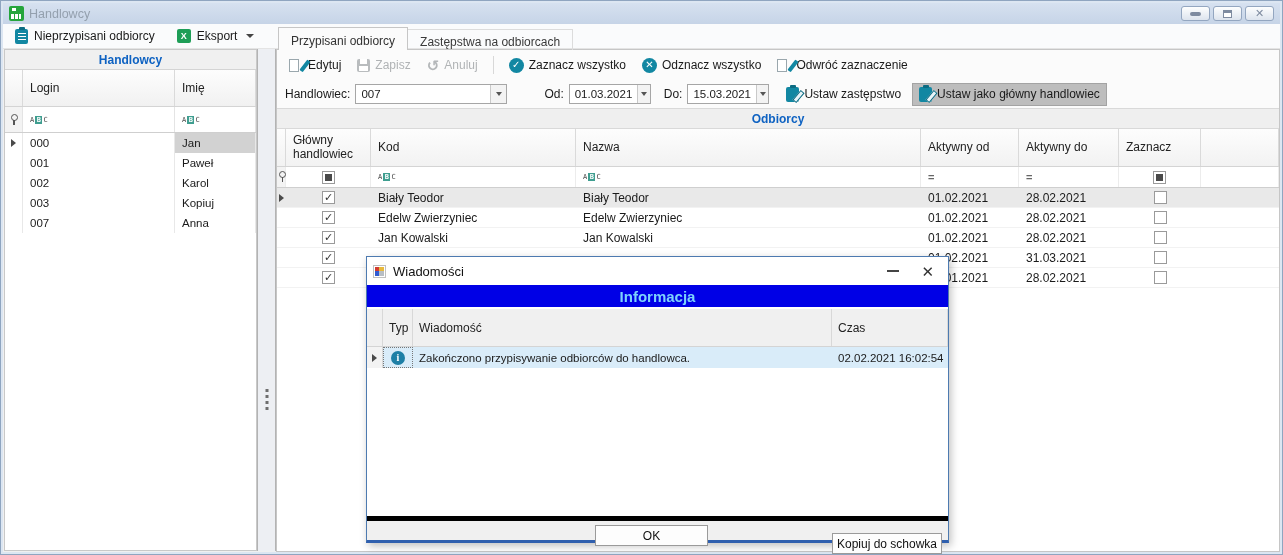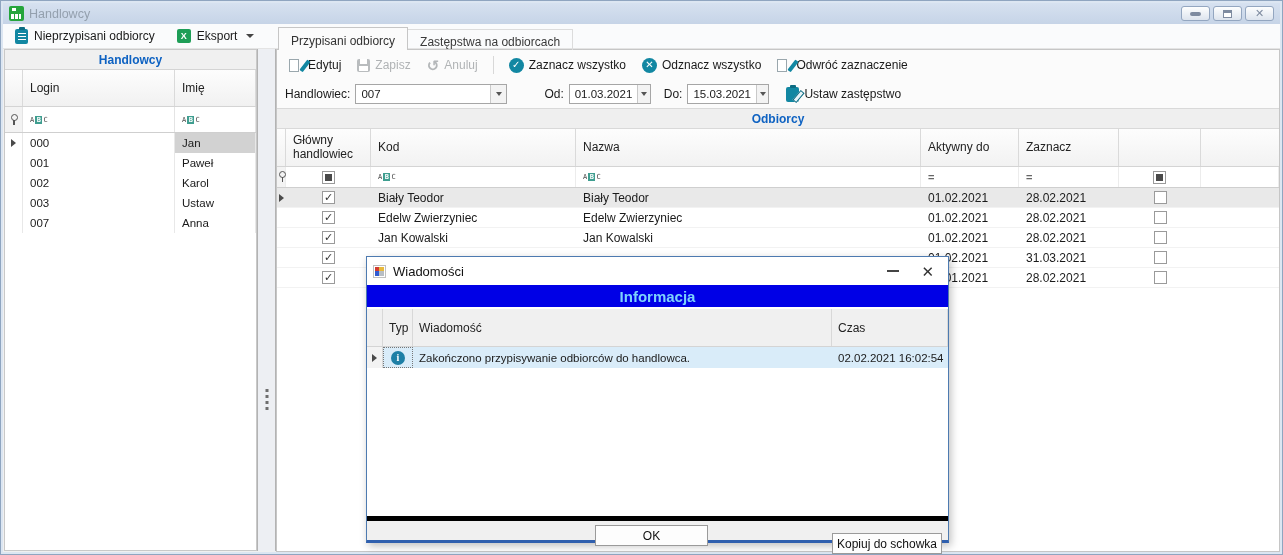--- a/index.html
+++ b/index.html
@@ -236,21 +236,21 @@
       <div>Paweł</div>
     </div>
     <div class="lgrid-row lgrid-data">
       <div class="ind"></div>
       <div>002</div>
       <div>Karol</div>
     </div>
     <div class="lgrid-row lgrid-data">
       <div class="ind"></div>
       <div>003</div>
-      <div>Ustaw</div>
+      <div>Kopiuj</div>
     </div>
     <div class="lgrid-row lgrid-data">
       <div class="ind"></div>
       <div>007</div>
       <div>Anna</div>
     </div>
   </div>
 
   <div class="splitter">
     <div class="grip">
@@ -316,30 +316,35 @@
       <div class="combo combo-date">
         <div class="val">15.03.2021</div>
         <div class="dd">
             <span class="dd-arrow"></span>
           </div>
       </div>
       <div class="tbtn" style="margin-left:6px">
         <span class="icon-clip-pencil"></span>
         <span>Ustaw zastępstwo</span>
       </div>
+      <div class="tbtn pressed-btn">
+        <span class="icon-clip-pencil"></span>
+        <span>Ustaw jako główny handlowiec</span>
+      </div>
     </div>
 
     <div class="group-header">Odbiorcy</div>
 
     <div class="mgrid">
       <div class="mrow mgrid-head">
         <div class="ind"></div>
         <div>Główny handlowiec</div>
         <div>Kod</div>
         <div>Nazwa</div>
+        <div>Aktywny od</div>
         <div>Aktywny do</div>
         <div>Zaznacz</div>
         <div></div>
       </div>
 
       <div class="mrow mgrid-filter">
         <div class="ind">
             <span class="icon-pin"></span>
           </div>
         <div class="center">

